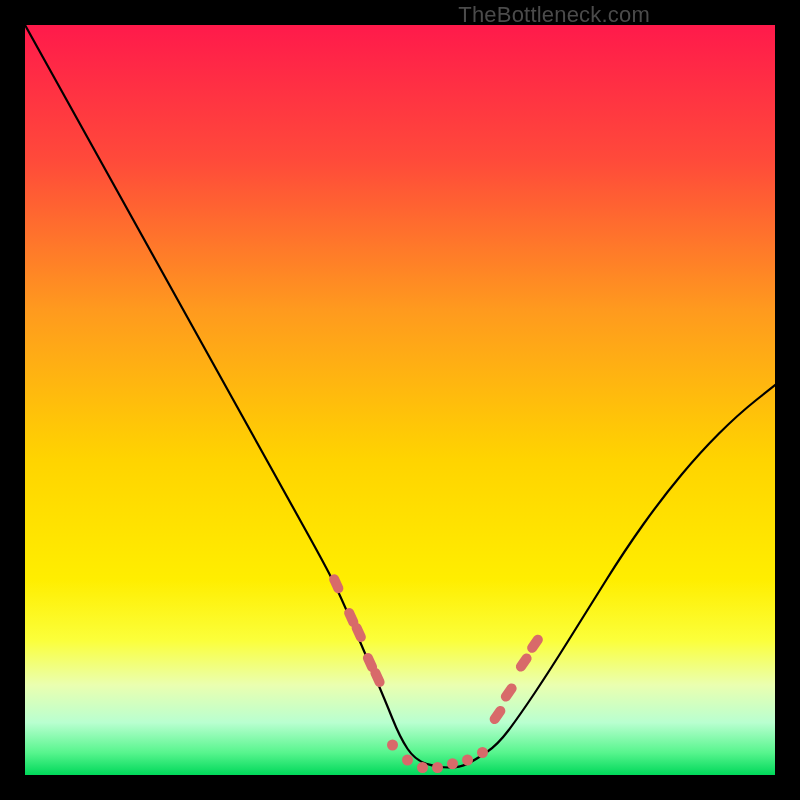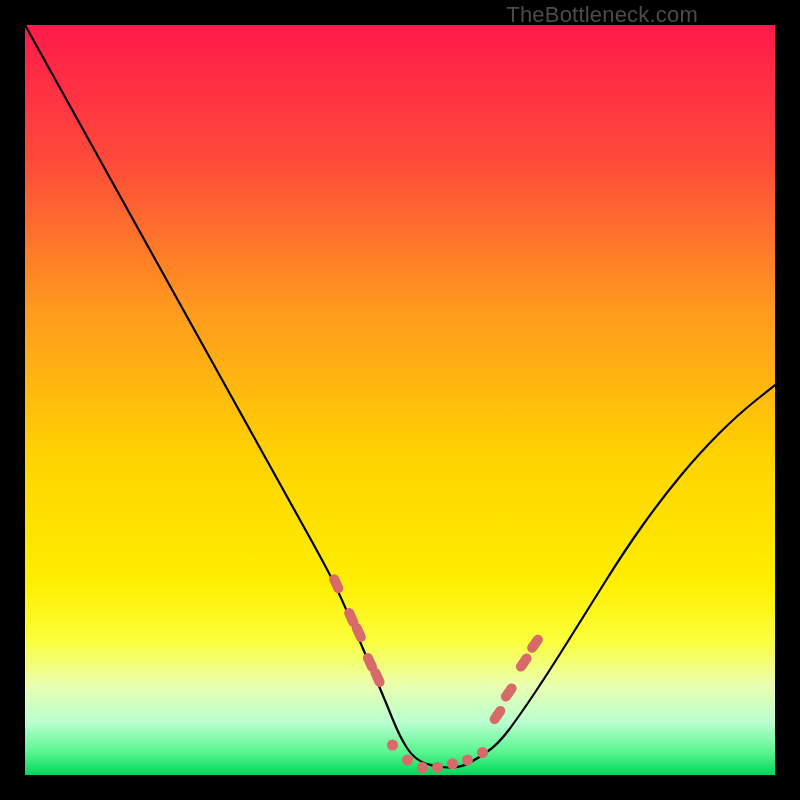--- a/index.html
+++ b/index.html
@@ -9,21 +9,20 @@
     height: 800px;
     background: #000;
     overflow: hidden;
     font-family: Arial, Helvetica, sans-serif;
   }
   .stage {
     position: relative;
     width: 660px;
     height: 800px;
     background: #000;
-    padding-left: 48px;
   }
   .plot-area {
     position: absolute;
     left: 25px;
     top: 25px;
     width: 750px;
     height: 750px;
     overflow: hidden;
   }
   .plot-area svg {

